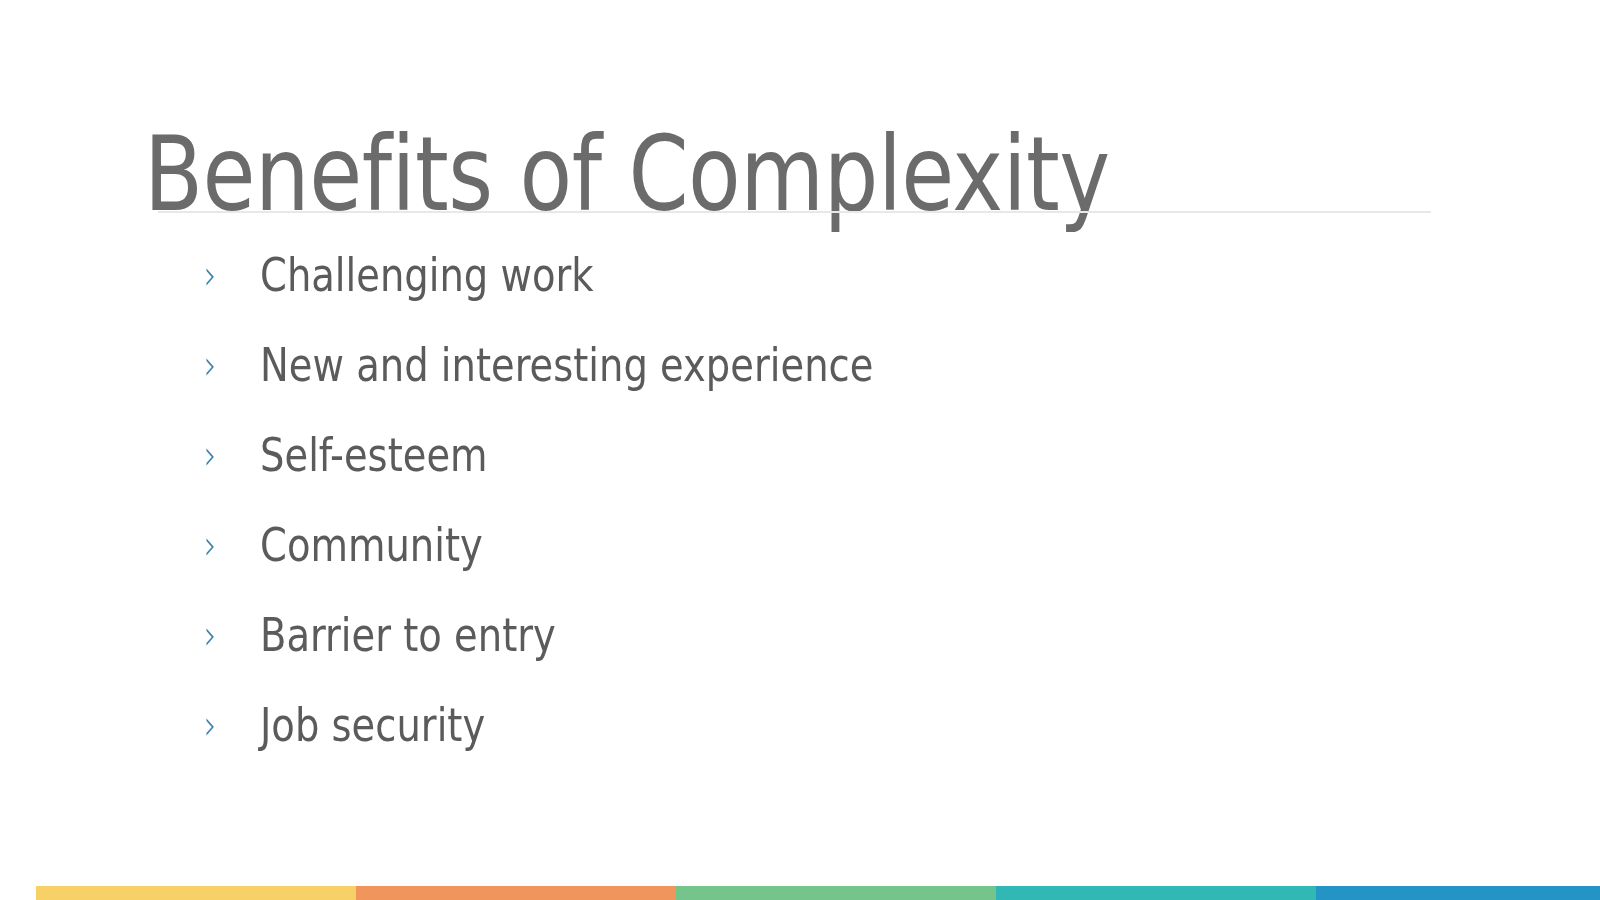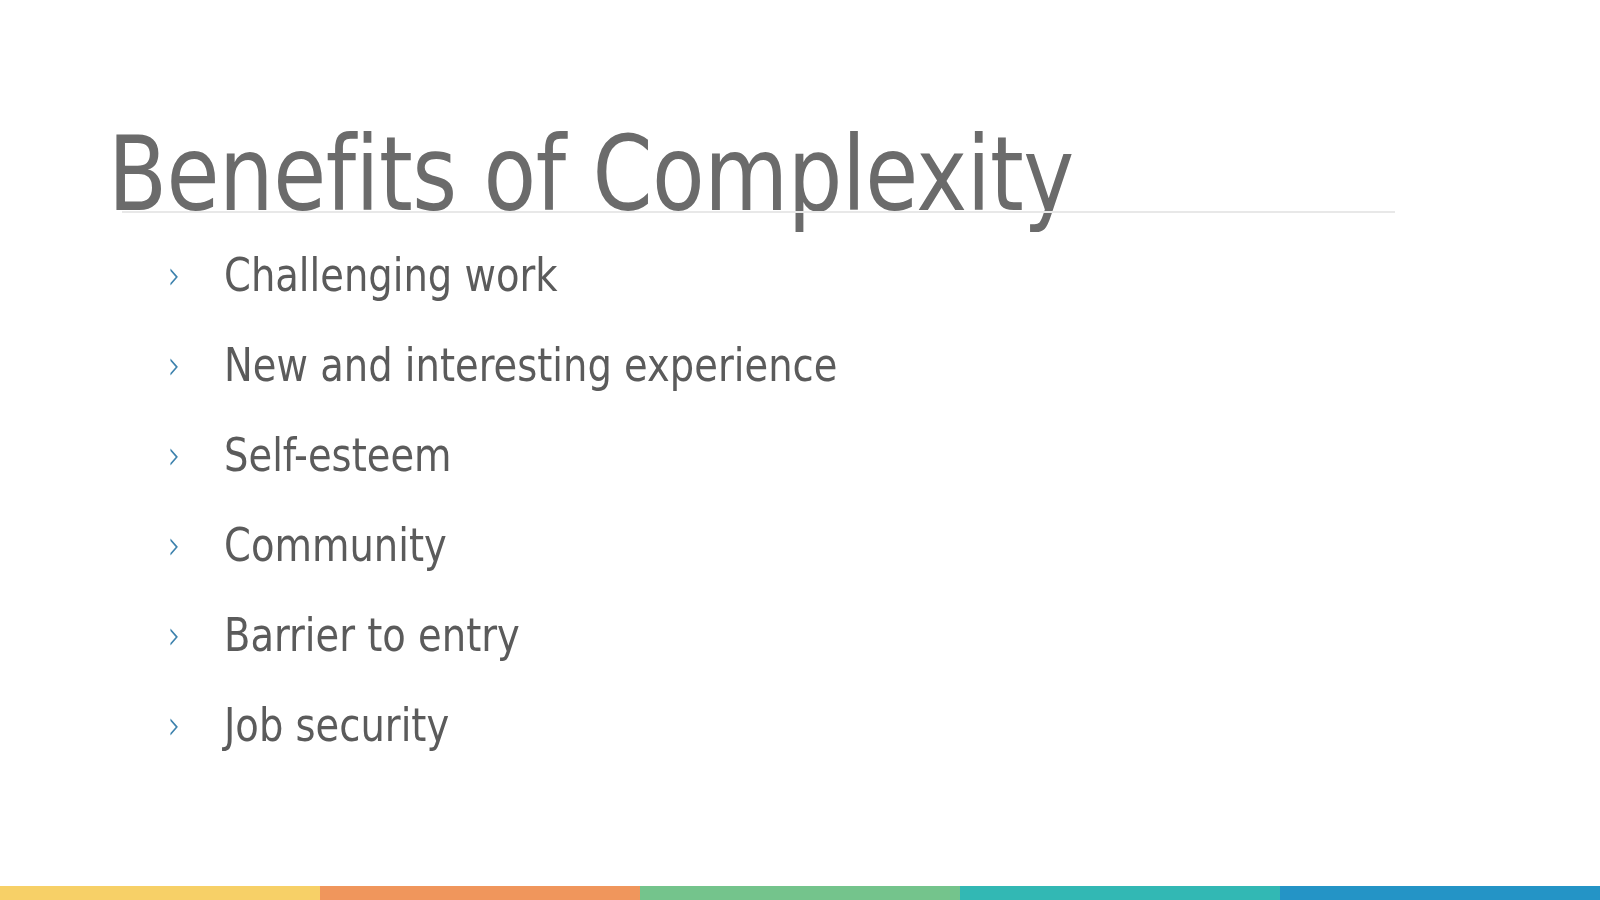--- a/index.html
+++ b/index.html
@@ -12,20 +12,21 @@
     height: 900px;
     overflow: hidden;
     font-family: "DejaVu Sans", "Liberation Sans", sans-serif;
     position: relative;
   }
 
   .slide {
     position: absolute;
     inset: 0;
     background: #ffffff;
+    margin-left: 36px;
   }
 
   
   .slide-title {
     position: absolute;
     left: 108px;
     top: 38px;
     width: 1320px;
     font-family: "DejaVu Sans Condensed", "Liberation Sans Narrow", "Liberation Sans", sans-serif;
     font-size: 104px;

